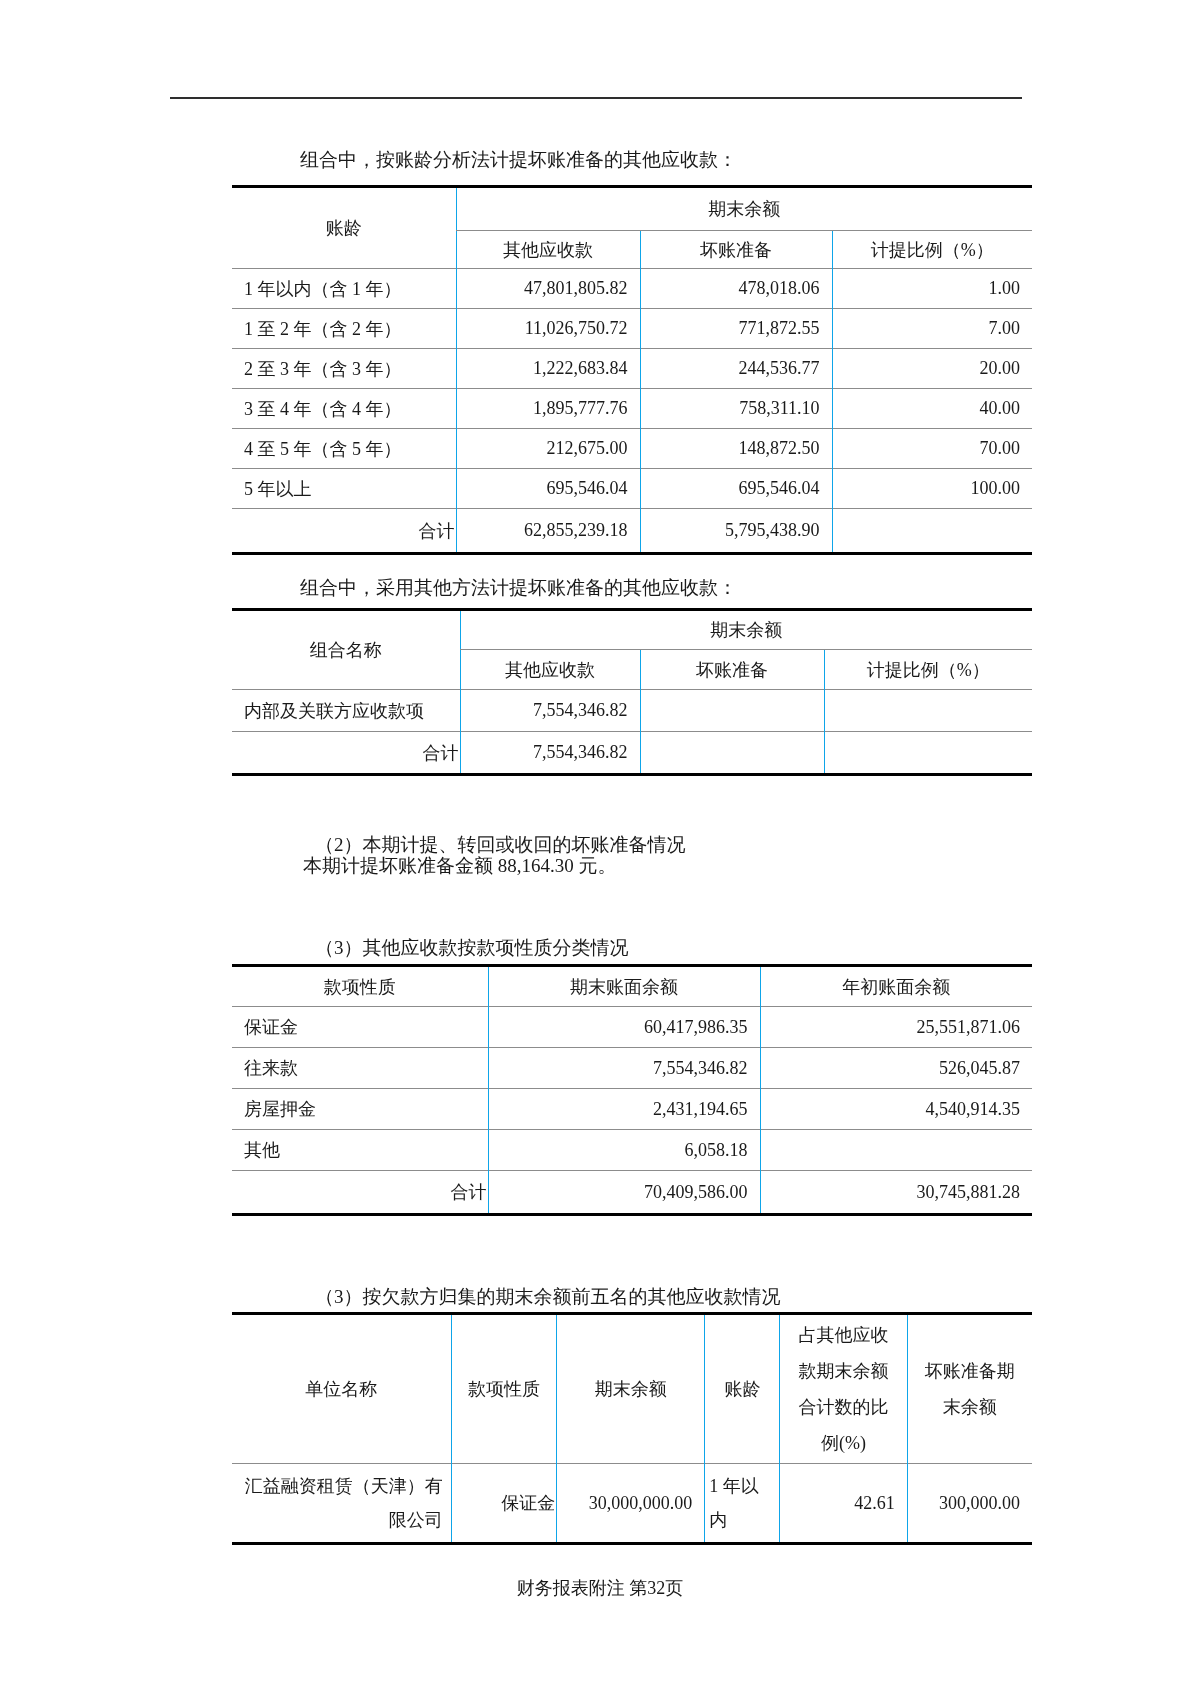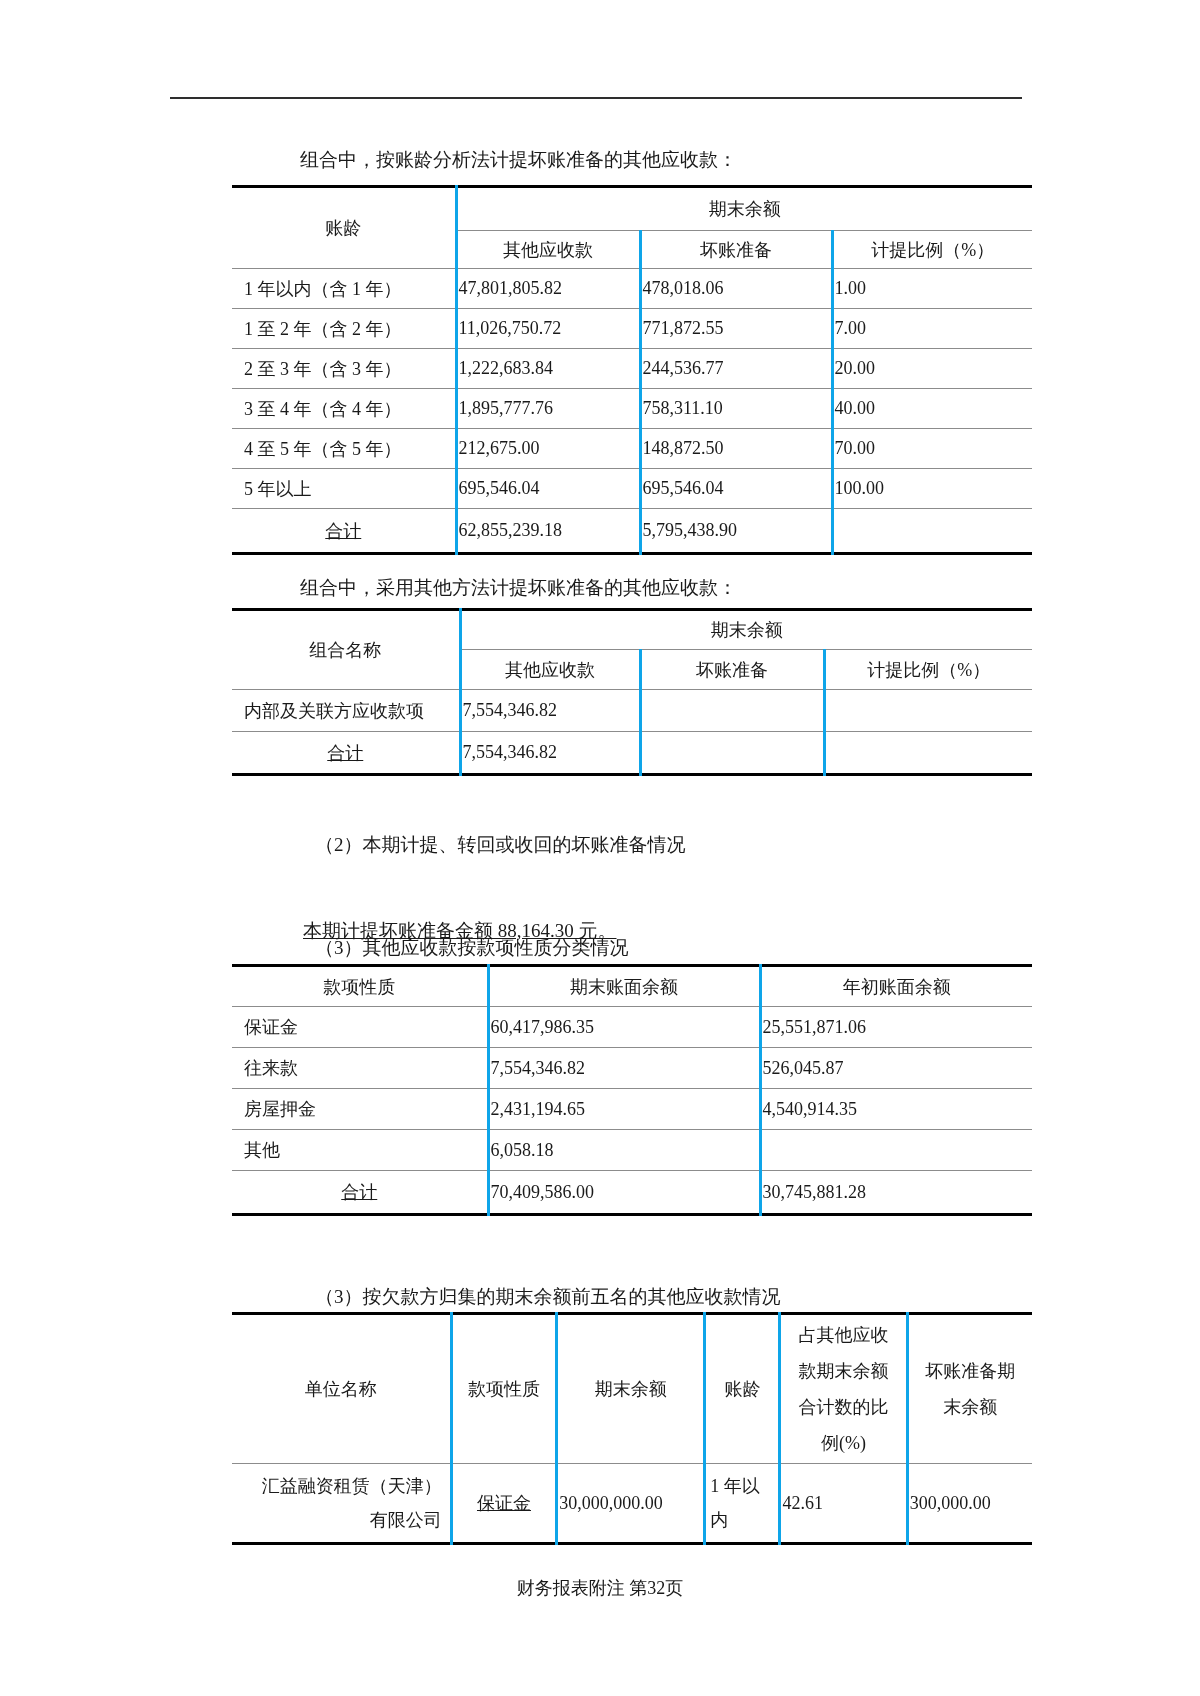--- a/index.html
+++ b/index.html
@@ -11,24 +11,24 @@
   .abs{position:absolute;}
   #header-rule{left:170px;top:97px;width:852px;height:0;border-top:2px solid #2e2e2e;}
   .sec-title{font-size:19px;line-height:28px;white-space:nowrap;}
   .doc-table{
     border-collapse:collapse;table-layout:fixed;width:800px;
     border-top:3px solid #000;border-bottom:3px solid #000;
     font-size:18px;
   }
   .doc-table td{vertical-align:middle;overflow:hidden;}
   .hline{border-bottom:1px solid #8c8c8c;}
-  .vline{border-left:3px solid #0ea5e9;}
+  .vline{border-left:1px solid #0ea5e9;}
   .cell-label{text-align:left;padding-left:12px;}
-  .cell-num{padding-right:12px;}
-  .cell-center{text-align:center;text-decoration:underline;}
+  .cell-num{text-align:right;padding-right:12px;}
+  .cell-center{text-align:right;}
   .hdr{text-align:center;font-size:18px;}
   .footer{left:0;top:1576px;width:1200px;text-align:center;font-size:18px;}
   
   .t1 tr.h1 td{height:40px;} .t1 tr.h2 td{height:35px;}
   .t1 tr.dr td{height:37px;margin-top:32px;} .t1 tr.total td{height:41px;}
   .t2 tr.h1 td{height:36px;} .t2 tr.h2 td{height:37px;}
   .t2 tr.dr td{height:39px;} .t2 tr.total td{height:39px;}
   .t3 tr.h td{height:37px;} .t3 tr.dr td{height:38px;} .t3 tr.total td{height:40px;}
   .t4 tr.h td{height:146px;line-height:36px;}
   .t4 tr.dr td{height:76px;line-height:34px;}
@@ -133,21 +133,21 @@
   <tr class="total">
     <td class="cell-center">合计</td>
     <td class="cell-num vline">7,554,346.82</td>
     <td class="cell-num vline"></td>
     <td class="cell-num vline"></td>
   </tr>
 </tbody>
   </table>
 
 <div class="abs sec-title" style="left:315px;top:831px;">（2）本期计提、转回或收回的坏账准备情况</div>
-<div class="abs sec-title" style="left:303px;top:917px;text-decoration:underline;">本期计提坏账准备金额 88,164.30 元。</div>
+<div class="abs sec-title" style="left:303px;top:852px;">本期计提坏账准备金额 88,164.30 元。</div>
 
 <div class="abs sec-title" style="left:315px;top:934px;">（3）其他应收款按款项性质分类情况</div>
 
 <table class="abs doc-table t3" style="left:232px;top:964px;">
   <colgroup>
       <col style="width:32%">
       <col style="width:34%">
       <col style="width:34%">
     </colgroup>
   <tbody>

